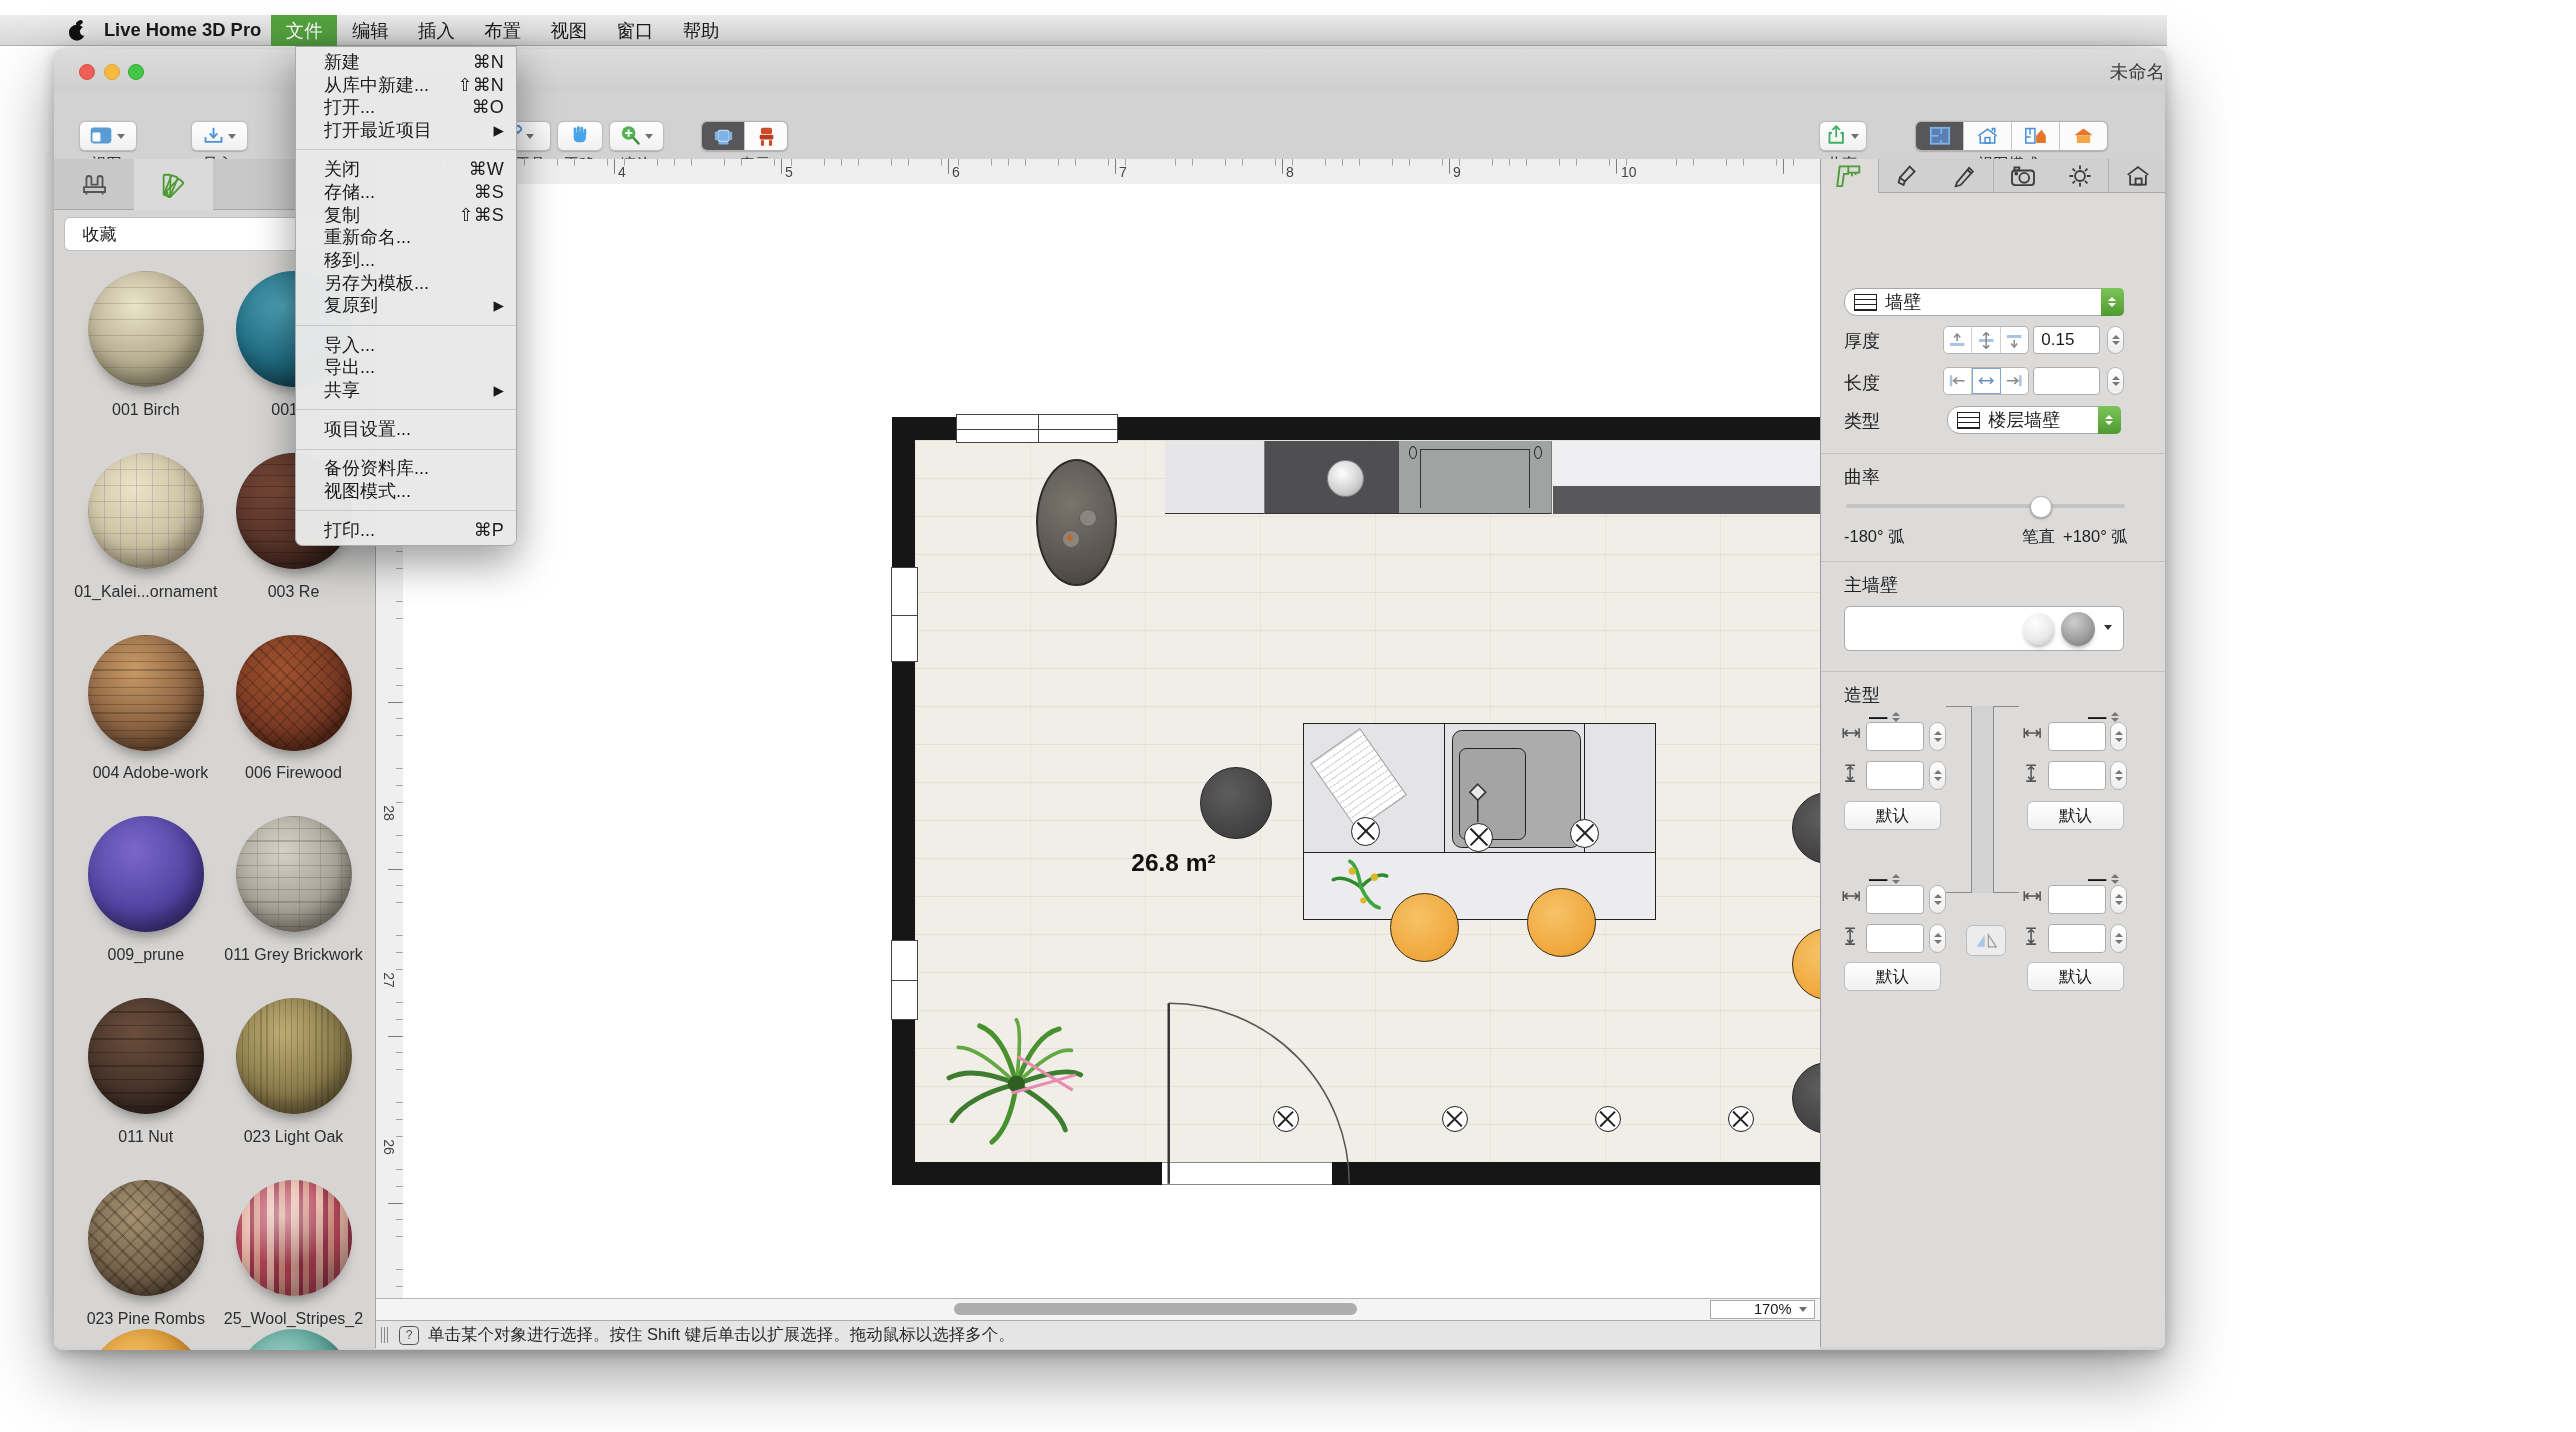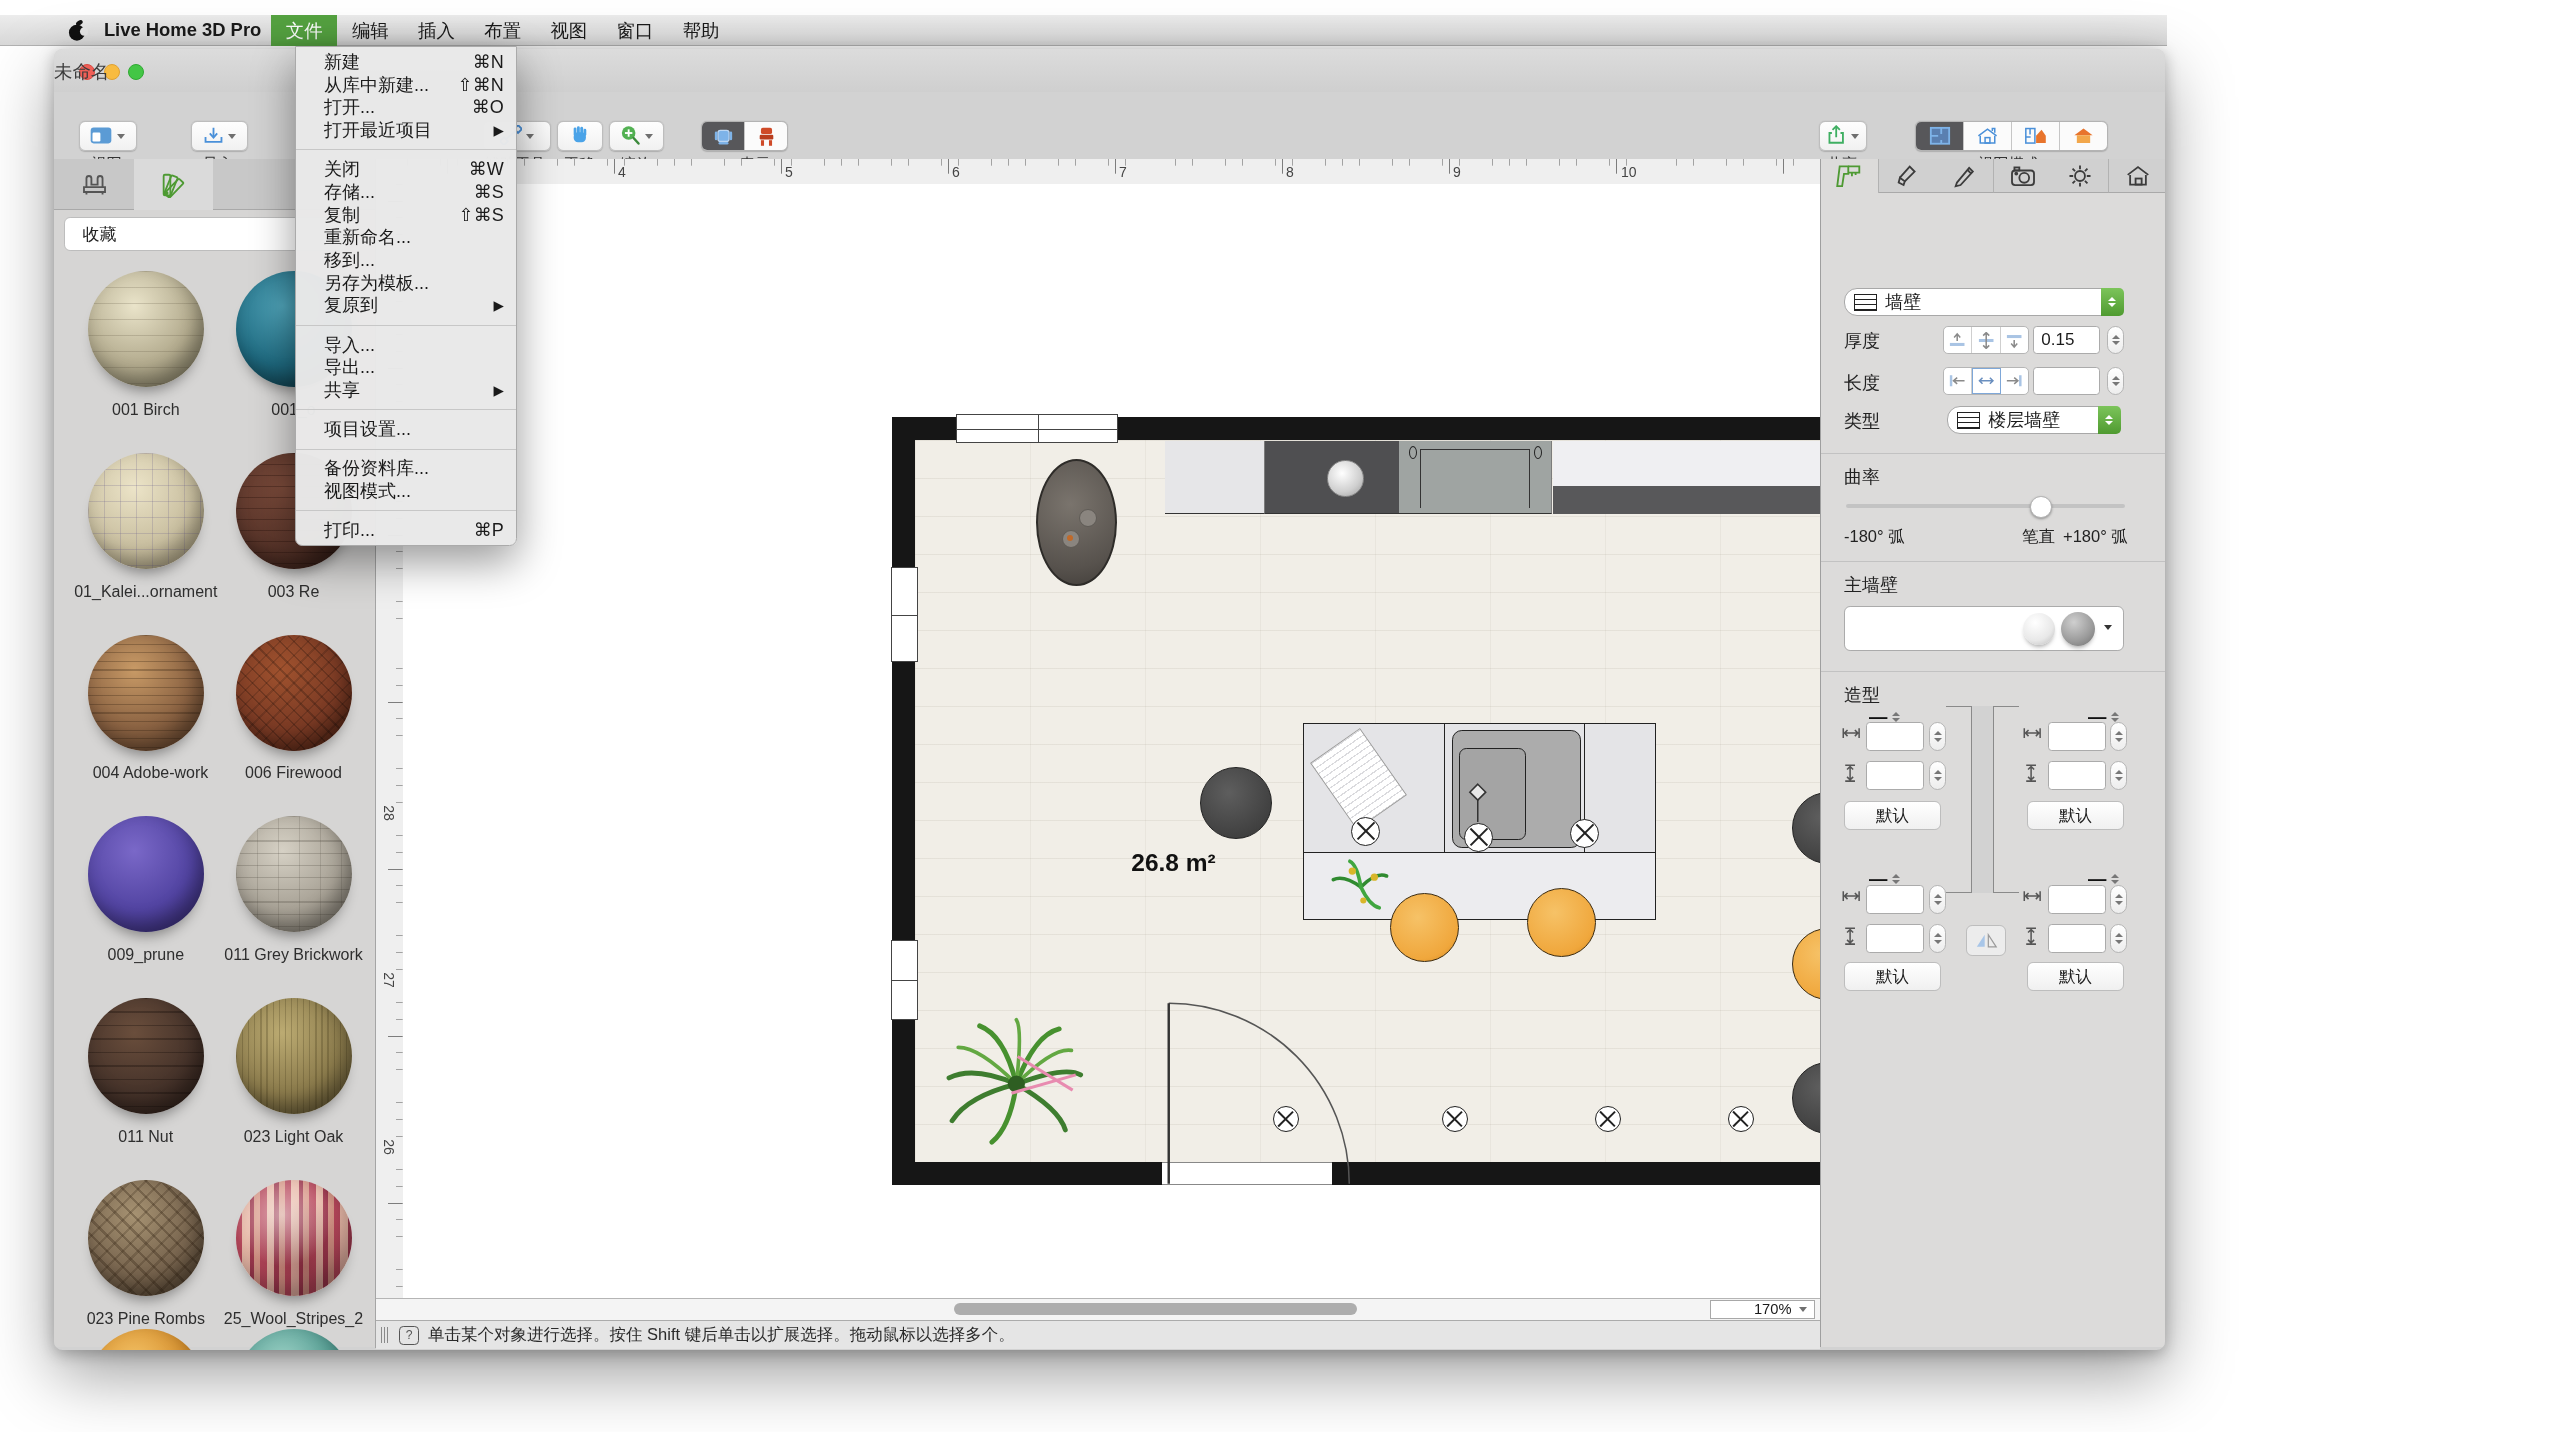--- a/index.html
+++ b/index.html
@@ -15,21 +15,21 @@
   .mb-app{font-weight:bold;margin:0 9.8px;}
   .mb-item{height:31px;display:flex;align-items:center;padding:0 14.7px;text-align:center;}
   .mb-item.active{background:#55a341;color:#fff;}
 
   
   .window{position:absolute;left:54px;top:49px;width:2111px;height:1301px;background:#d2d2d2;
     border-radius:8.6px;box-shadow:0 24.5px 67px rgba(0,0,0,.38),0 3.7px 14.7px rgba(0,0,0,.25);overflow:hidden;}
   .titlebar{position:absolute;left:0;top:0;width:100%;height:43px;
     background:linear-gradient(#dcdcdc,#cfcfcf);border-bottom:0.6px solid #b5b5b5;}
   .light{position:absolute;top:14.7px;width:14px;height:14px;border-radius:50%;}
-  .wtitle{position:absolute;left:0;right:0;top:9.8px;text-align:left;font-size:18.4px;color:#3c3c3c;}
+  .wtitle{position:absolute;left:0;right:0;top:9.8px;text-align:right;font-size:18.4px;color:#3c3c3c;}
 
   .toolbar{position:absolute;left:0;top:43px;width:100%;height:67px;background:#d2d2d2;
     border-bottom:0.6px solid #a5a5a5;}
   .tbtn{position:absolute;background:linear-gradient(#fefefe,#f1f1f1);border:0.6px solid #bdbdbd;
     border-radius:6.1px;height:28px;display:flex;align-items:center;justify-content:center;gap:4.9px;
     box-shadow:0 0.6px 1.2px rgba(0,0,0,.18);}
   .tlabel{position:absolute;font-size:15.3px;color:#333;text-align:center;white-space:nowrap;}
   .segctl{position:absolute;display:flex;border:0.6px solid #b3b3b3;border-radius:6.1px;overflow:hidden;
     background:#fbfbfb;height:28px;box-shadow:0 0.6px 1.2px rgba(0,0,0,.18);}
   .seg{display:flex;align-items:center;justify-content:center;border-right:0.6px solid #c6c6c6;}

